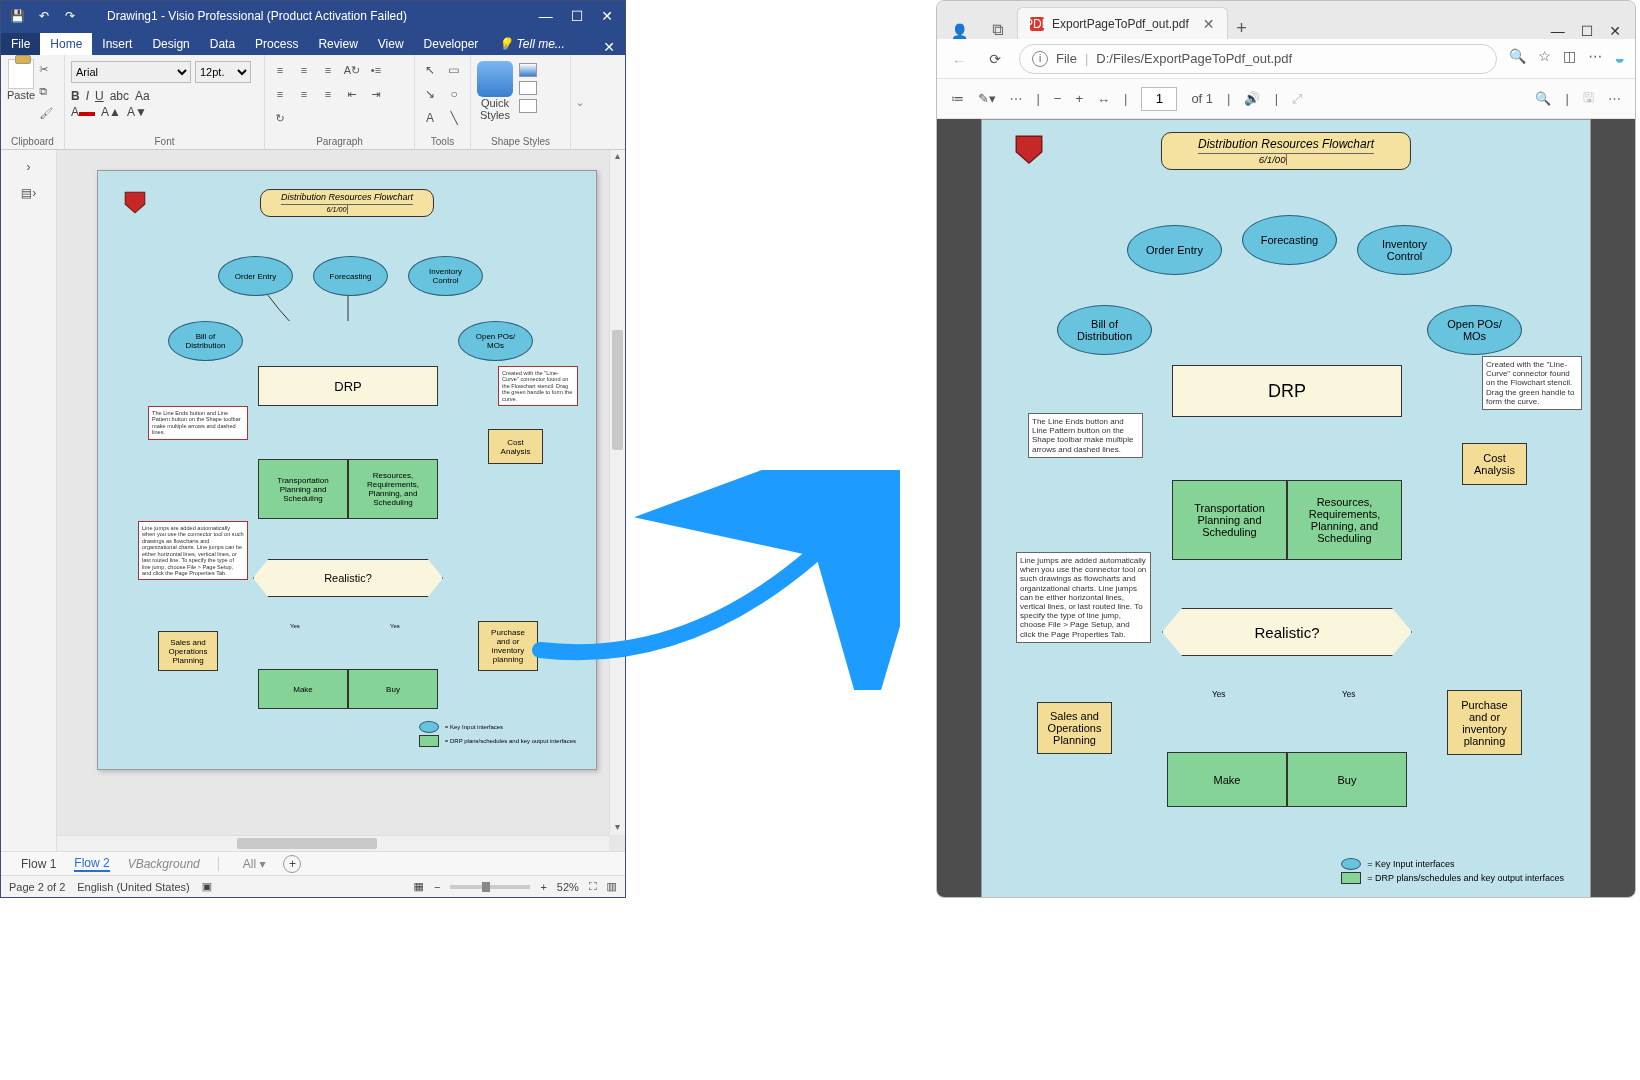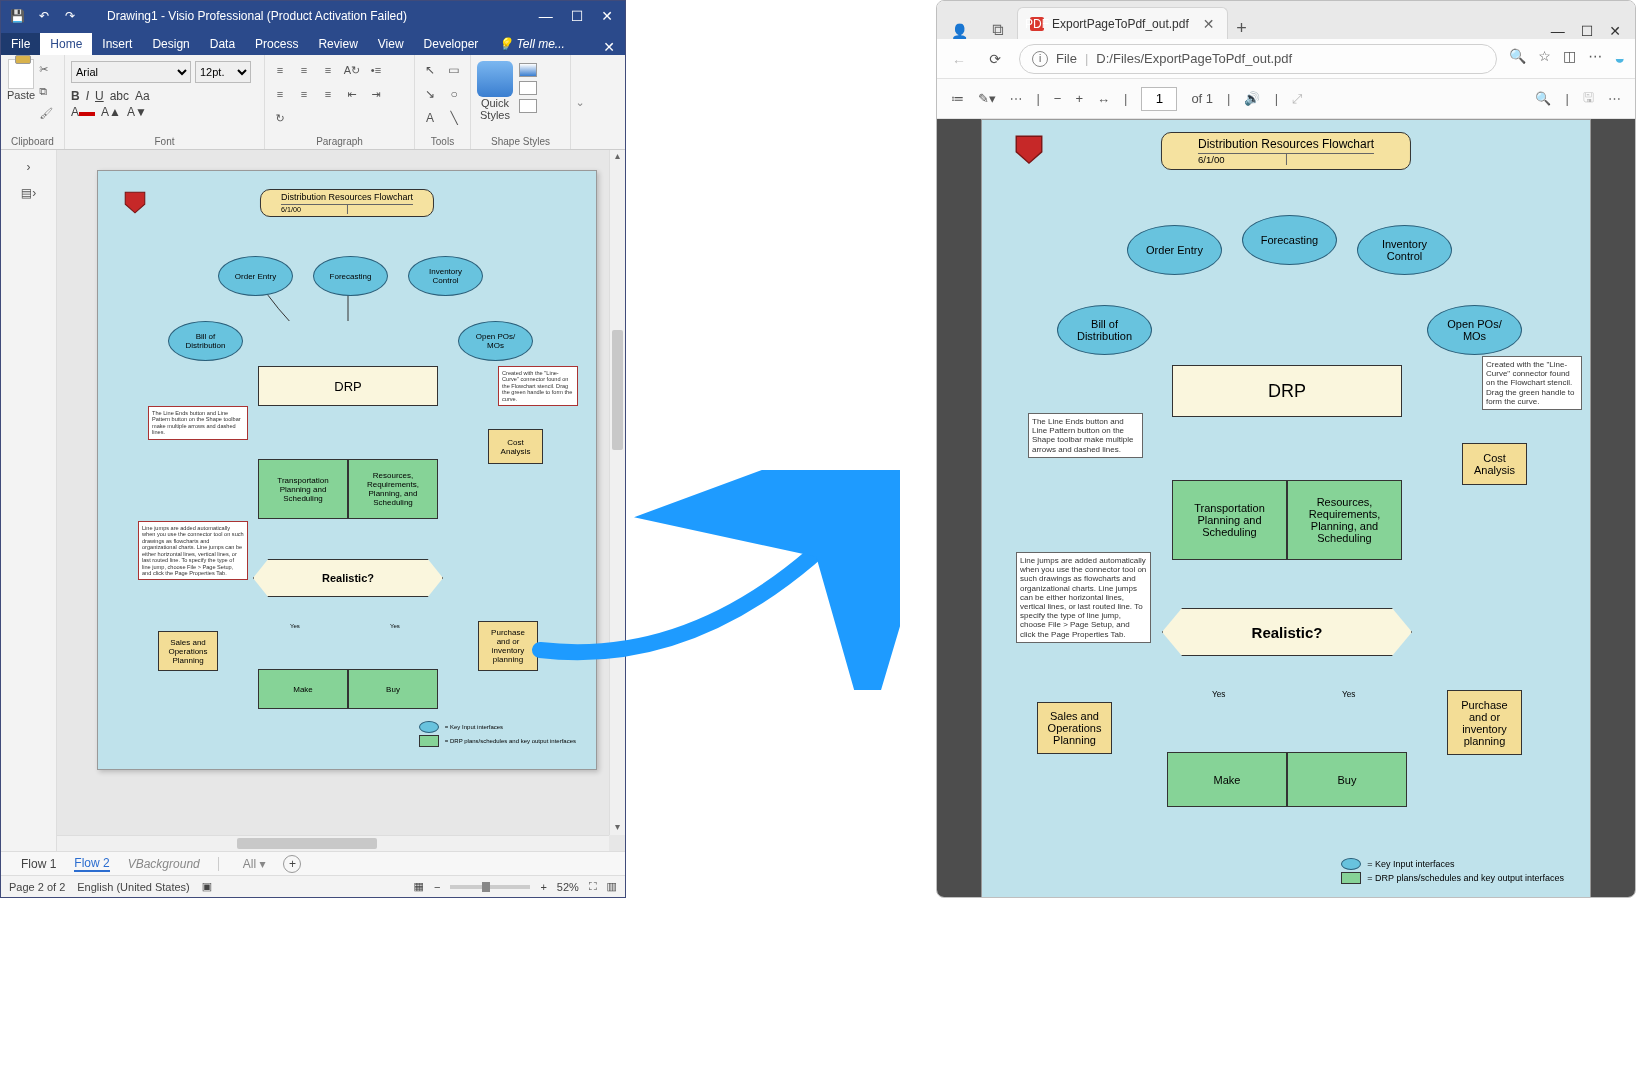--- a/index.html
+++ b/index.html
@@ -69,32 +69,32 @@
 .v-pagetabs .active { color: #2b6dd0; border-bottom: 2px solid #2b6dd0; }
 .v-pagetabs .add { width: 18px; height: 18px; border: 1px solid #999; border-radius: 50%; display: inline-flex; align-items: center; justify-content: center; font-size: 12px; }
 
 .v-status { height: 22px; background: #f3f3f3; border-top: 1px solid #ddd; display: flex; align-items: center; font-size: 11px; color: #444; padding: 0 8px; gap: 12px; }
 .v-status .right { margin-left: auto; display: flex; align-items: center; gap: 10px; }
 .v-zoom-slider { width: 80px; height: 4px; background: #ccc; position: relative; }
 .v-zoom-slider .thumb { position: absolute; top: -3px; left: 40%; width: 8px; height: 10px; background: #888; }
 
 
 .fc { position: relative; width: 100%; height: 100%; }
-.fc-title { position: absolute; left: 50%; transform: translateX(-50%); background: #f5e2a0; border: 1px solid #333; border-radius: 10px; padding: 2px 20px; text-align: left; }
+.fc-title { position: absolute; left: 50%; transform: translateX(-50%); background: #f5e2a0; border: 1px solid #333; border-radius: 10px; padding: 2px 20px; text-align: right; font-style: italic; }
 .fc-date-row { display:flex; border-top:1px solid #666; margin-top:2px; font-size: 80%; }
 .fc-date-row span:first-child{flex:1;border-right:1px solid #666;}
 .fc-date-row span:last-child{flex:1;}
 .fc-badge { position: absolute; width: 26px; height: 26px; }
 .fc-badge svg { width: 100%; height: 100%; }
 .fc-ellipse { position: absolute; background: #68c3de; border: 1px solid #2a5f7a; border-radius: 50%; display: flex; align-items: center; justify-content: center; text-align: center; padding: 4px; }
 .fc-rect { position: absolute; border: 1px solid #333; display: flex; align-items: center; justify-content: center; text-align: center; padding: 12px; }
 .fc-cream { background: #faf6dd; }
 .fc-green { background: #86d397; }
 .fc-tan { background: #f3dd96; }
-.fc-hex { position: absolute; background: #faf6dd; border: 1px solid #333; clip-path: polygon(8% 0, 92% 0, 100% 50%, 92% 100%, 8% 100%, 0 50%); display: flex; align-items: center; justify-content: center; font-weight: bold; }
+.fc-hex { position: absolute; background: #faf6dd; border: 1px solid #333; clip-path: polygon(8% 0, 92% 0, 100% 50%, 92% 100%, 8% 100%, 0 50%); display: flex; align-items: center; justify-content: center; }
 .fc-note { position: absolute; background: #fff; border: 1px solid #a33; padding: 3px; font-size: 70%; line-height: 1.15; color: #333; }
 .fc-note.blue { border-color: #666; }
 .fc-legend { position: absolute; font-size: 75%; }
 .fc-legend-row { display: flex; align-items: center; gap: 6px; margin: 2px 0; }
 .fc-legend-e { width: 20px; height: 12px; border-radius: 50%; background: #68c3de; border: 1px solid #2a5f7a; }
 .fc-legend-r { width: 20px; height: 12px; background: #86d397; border: 1px solid #333; }
 .fc-arrows { position: absolute; inset: 0; }
 .fc-arrows line, .fc-arrows path { stroke: #333; stroke-width: 1; fill: none; }
 .fc-arrows .dash { stroke-dasharray: 3 3; }
 .fc-label { position: absolute; font-size: 75%; }

